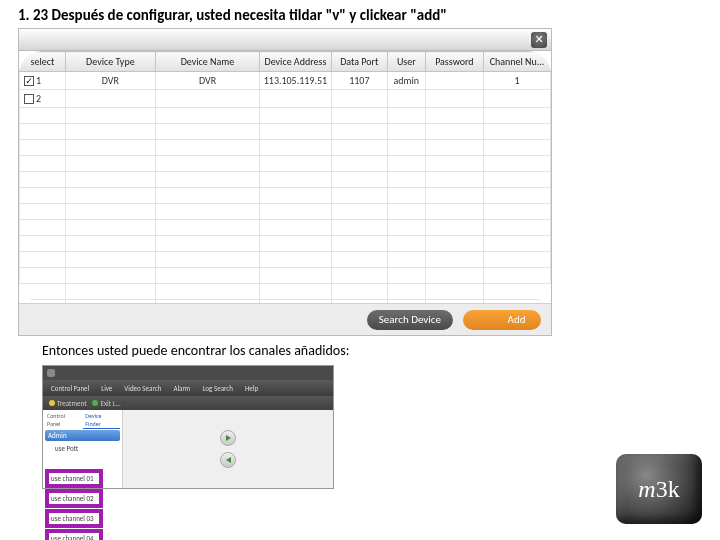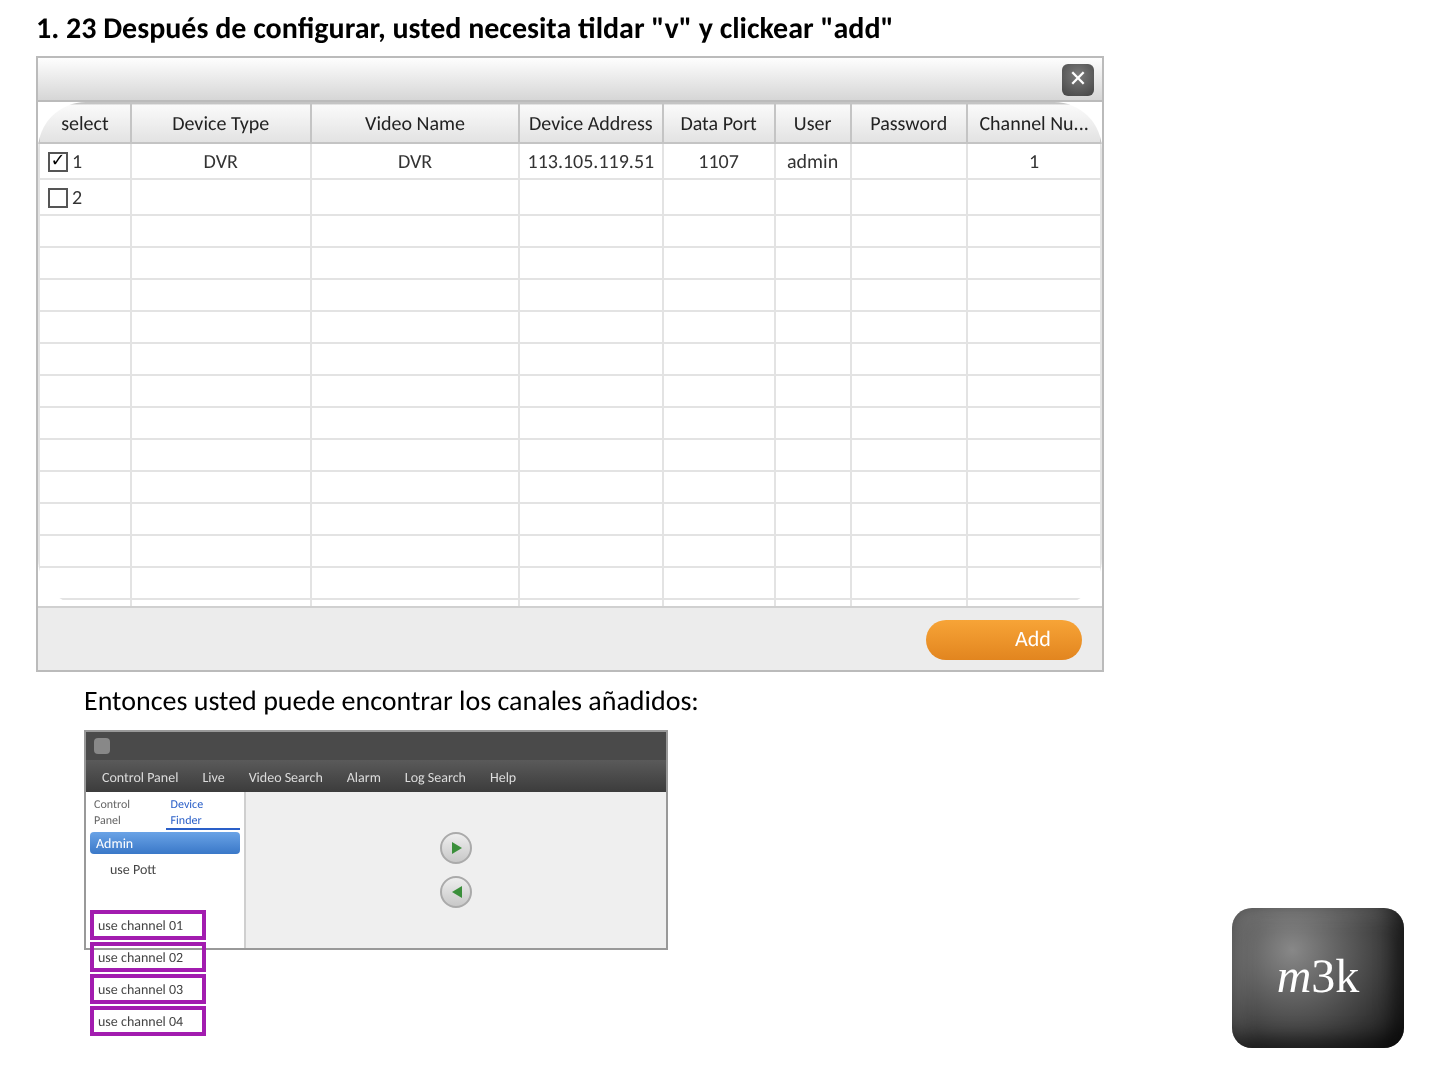--- a/index.html
+++ b/index.html
@@ -122,21 +122,21 @@
   }
   .side-header {
     background: linear-gradient(#6aa3e6,#3a78c8);
     color: #fff; padding: 1px 3px; border-radius: 2px;
     font-size: 7px; margin: 1px 0 2px 0;
   }
   .side-tabs { display: flex; gap: 2px; font-size: 6px; color: #666; margin-bottom: 1px; }
   .side-tab { padding: 0 2px; }
   .side-tab.active { color: #2a5fc8; border-bottom: 1px solid #2a5fc8; }
   .tree-item { padding: 1px 0 15px 10px; color: #444; white-space: nowrap; }
-  .tree-item.boxed { border: 2px solid #a21caf; padding: 1px 2px; margin: 1px 0; width: 58px; }
+  .tree-item.boxed { border: 4px solid #a21caf; padding: 1px 2px; margin: 1px 0; width: 58px; }
   .app-center {
     flex: 1; display: flex; flex-direction: column; align-items: center; justify-content: center;
     gap: 6px;
   }
   .round-btn {
     width: 16px; height: 16px; border-radius: 50%;
     background: linear-gradient(#eee,#c8c8c8);
     border: 1px solid #aaa;
     display: flex; align-items: center; justify-content: center;
   }
@@ -171,21 +171,21 @@
 <div class="dialog">
   <div class="dialog-titlebar">
     <div class="close-x">✕</div>
   </div>
   <div class="grid-wrap">
     <table class="grid">
       <thead>
         <tr>
           <th class="col-sel">select</th>
           <th class="col-type">Device Type</th>
-          <th class="col-name">Video Name</th>
+          <th class="col-name">Device Name</th>
           <th class="col-addr">Device Address</th>
           <th class="col-port">Data Port</th>
           <th class="col-user">User</th>
           <th class="col-pass">Password</th>
           <th class="col-chan">Channel Nu...</th>
         </tr>
       </thead>
       <tbody id="grid-body">
           <tr>
             <td style="text-align:left">
@@ -344,38 +344,49 @@
             <td></td>
             <td></td>
             <td></td>
             <td></td>
             <td></td>
           </tr>
         </tbody>
     </table>
   </div>
   <div class="dialog-footer">
+    <div class="btn btn-dark">Search Device</div>
     <div class="btn btn-orange">Add</div>
   </div>
 </div>
 
 <div class="instruction2">Entonces usted puede encontrar los canales añadidos:</div>
 
 <div class="app">
   <div class="app-top">
     <div class="wdot"></div>
   </div>
   <div class="app-nav" id="app-nav">
       <span class="nav-item">Control Panel</span>
       <span class="nav-item">Live</span>
       <span class="nav-item">Video Search</span>
       <span class="nav-item">Alarm</span>
       <span class="nav-item">Log Search</span>
       <span class="nav-item">Help</span>
     </div>
+  <div class="app-toolbar">
+    <div class="tool-ico">
+        <span class="dot dot-y"></span>
+        <span>Treatment</span>
+      </div>
+    <div class="tool-ico">
+        <span class="dot dot-g"></span>
+        <span>Exit L...</span>
+      </div>
+  </div>
   <div class="app-body">
     <div class="app-side">
       <div class="side-tabs">
         <span class="side-tab">Control Panel</span>
         <span class="side-tab active">Device Finder</span>
       </div>
       <div class="side-header">Admin</div>
       <div id="tree">
           <div class="tree-item">use Pott</div>
           <div class="tree-item boxed">use channel 01</div>

